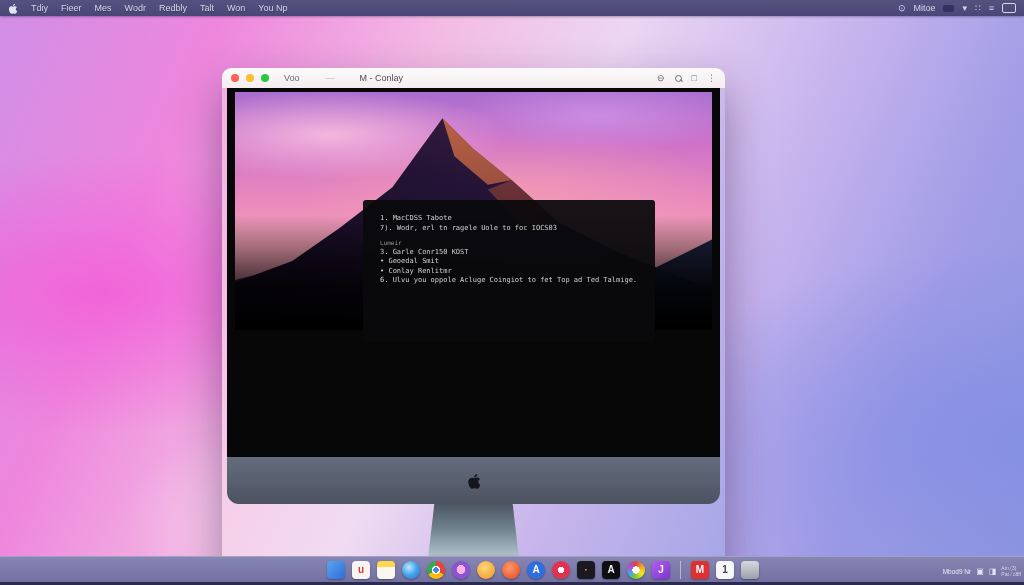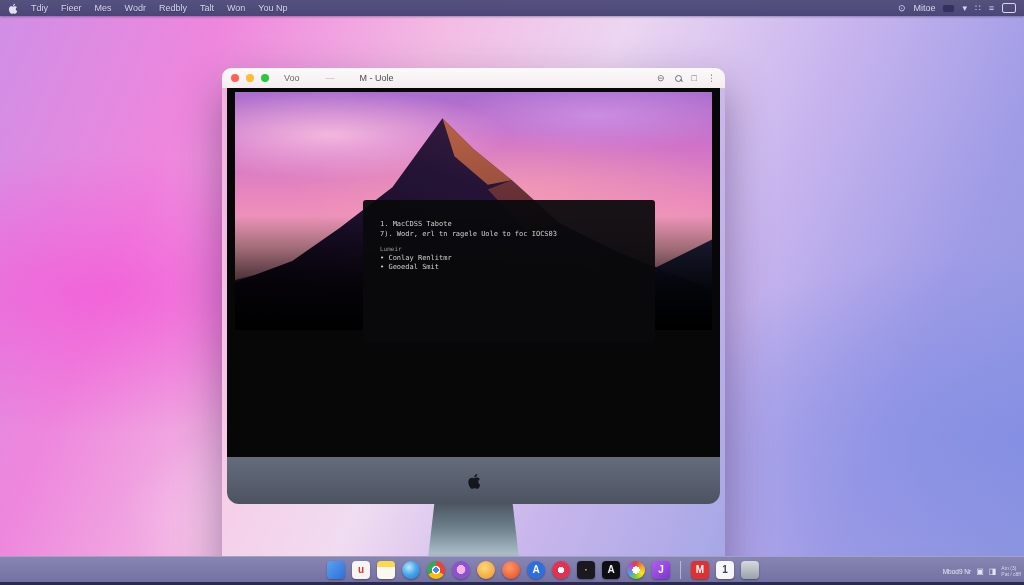--- a/index.html
+++ b/index.html
@@ -51,21 +51,21 @@
   .wallpaper .lit1{position:absolute;inset:0;background:linear-gradient(160deg,rgba(240,130,75,.85),rgba(190,80,50,.35));
       clip-path:polygon(43.5% 11%,50% 24%,58% 37%,53% 39%,46% 27%);}
   .wallpaper .lit2{position:absolute;inset:0;background:linear-gradient(160deg,rgba(215,100,55,.6),rgba(150,60,40,.2));
       clip-path:polygon(58% 37%,68% 55%,61% 58%,53% 41%);}
   .wallpaper .ridgeL{position:absolute;inset:0;background:linear-gradient(180deg,#2c3e72,#0b1226);
       clip-path:polygon(0 100%,0 79%,14% 72%,26% 61%,34% 74%,22% 100%);opacity:.9;}
   .wallpaper .ridgeR{position:absolute;inset:0;background:linear-gradient(180deg,#22305e,#0a0f22);
       clip-path:polygon(68% 100%,78% 66%,88% 74%,100% 62%,100% 100%);opacity:.95;}
   .wallpaper .fade{position:absolute;inset:0;background:linear-gradient(180deg,transparent 52%,rgba(0,0,0,.75) 82%,#000 100%);}
   .terminal{position:absolute;left:136px;top:112px;width:292px;height:142px;background:rgba(10,10,12,.94);
-      border-radius:3px;padding:20px 10px 0 17px;box-sizing:border-box;
+      border-radius:3px;padding:14px 10px 0 17px;box-sizing:border-box;
       font-family:"DejaVu Sans Mono",monospace;font-size:7px;line-height:9.5px;color:#d2d2d2;}
   .term-line{white-space:nowrap;}
   .term-line.gap{height:5px;}
   .term-line.dim{font-size:6px;color:#949494;}
   .chin{position:absolute;left:5px;right:5px;top:369px;height:47px;border-radius:0 0 12px 12px;
       background:linear-gradient(180deg,#646b7b 0%,#565d6c 60%,#4c5260 100%);
       display:flex;align-items:center;justify-content:center;}
   .stand{position:absolute;left:50%;top:416px;transform:translateX(-50%);width:98px;height:85px;
       background:linear-gradient(180deg,#4c5763 0%,#6f checkered?,#70838f 30%,#a9bcc6 58%,#74868f 100%);
       background:linear-gradient(180deg,#4c5763 0%,#70838f 30%,#a9bcc6 58%,#74868f 100%);
@@ -119,21 +119,21 @@
     </div>
   </div>
 
   <div class="window">
     <div class="titlebar">
       <span class="light r"></span>
       <span class="light y"></span>
       <span class="light g"></span>
       <span class="tb-tab">Voo</span>
       <span class="tb-dash">—</span>
-      <span class="tb-title">M - Uole</span>
+      <span class="tb-title">M - Conlay</span>
       <div class="tb-icons">
         <span>⊖</span>
         <span class="mag"></span>
         <span>□</span>
         <span>⋮</span>
       </div>
     </div>
 
     <div class="content">
       <div class="imac-screen">
@@ -144,22 +144,24 @@
           <div class="lit1"></div>
           <div class="lit2"></div>
           <div class="ridgeR"></div>
           <div class="fade"></div>
         </div>
         <div class="terminal">
             <div class="term-line">1.  MacCDSS Tabote</div>
             <div class="term-line">7). Wodr, erl tn ragele Uole to foc IOCS03</div>
             <div class="term-line gap"></div>
             <div class="term-line dim">Lumeir</div>
+            <div class="term-line">3.  Garle Conr150 KOST</div>
+            <div class="term-line">•  Geoedal Smit</div>
             <div class="term-line">•  Conlay Renlitmr</div>
-            <div class="term-line">•  Geoedal Smit</div>
+            <div class="term-line">6.  Ulvu you oppole Acluge Coingiot to fet Top ad Ted Talmige.</div>
           </div>
       </div>
       <div class="chin">
         <svg width="13" height="16" viewBox="0 0 17 21" fill="#14171d" aria-hidden="true">
           <path d="M14.8 11.6c0-2.4 2-3.6 2.1-3.7-1.1-1.7-2.9-1.9-3.5-1.9-1.5-.2-2.9.9-3.7.9-.8 0-1.9-.9-3.2-.8-1.6 0-3.1 1-4 2.4-1.7 3-.4 7.4 1.2 9.8.8 1.2 1.8 2.5 3.1 2.4 1.2-.1 1.7-.8 3.2-.8s1.9.8 3.2.8c1.3 0 2.2-1.2 3-2.4.9-1.4 1.3-2.7 1.3-2.8-.1 0-2.7-1-2.7-3.9zM12.4 4.4c.7-.8 1.1-1.9 1-3.1-1 .1-2.2.7-2.9 1.5-.6.7-1.2 1.9-1 3 1.1.1 2.2-.6 2.9-1.4z"></path>
         </svg>
       </div>
       <div class="stand"></div>
     </div>
   </div>

